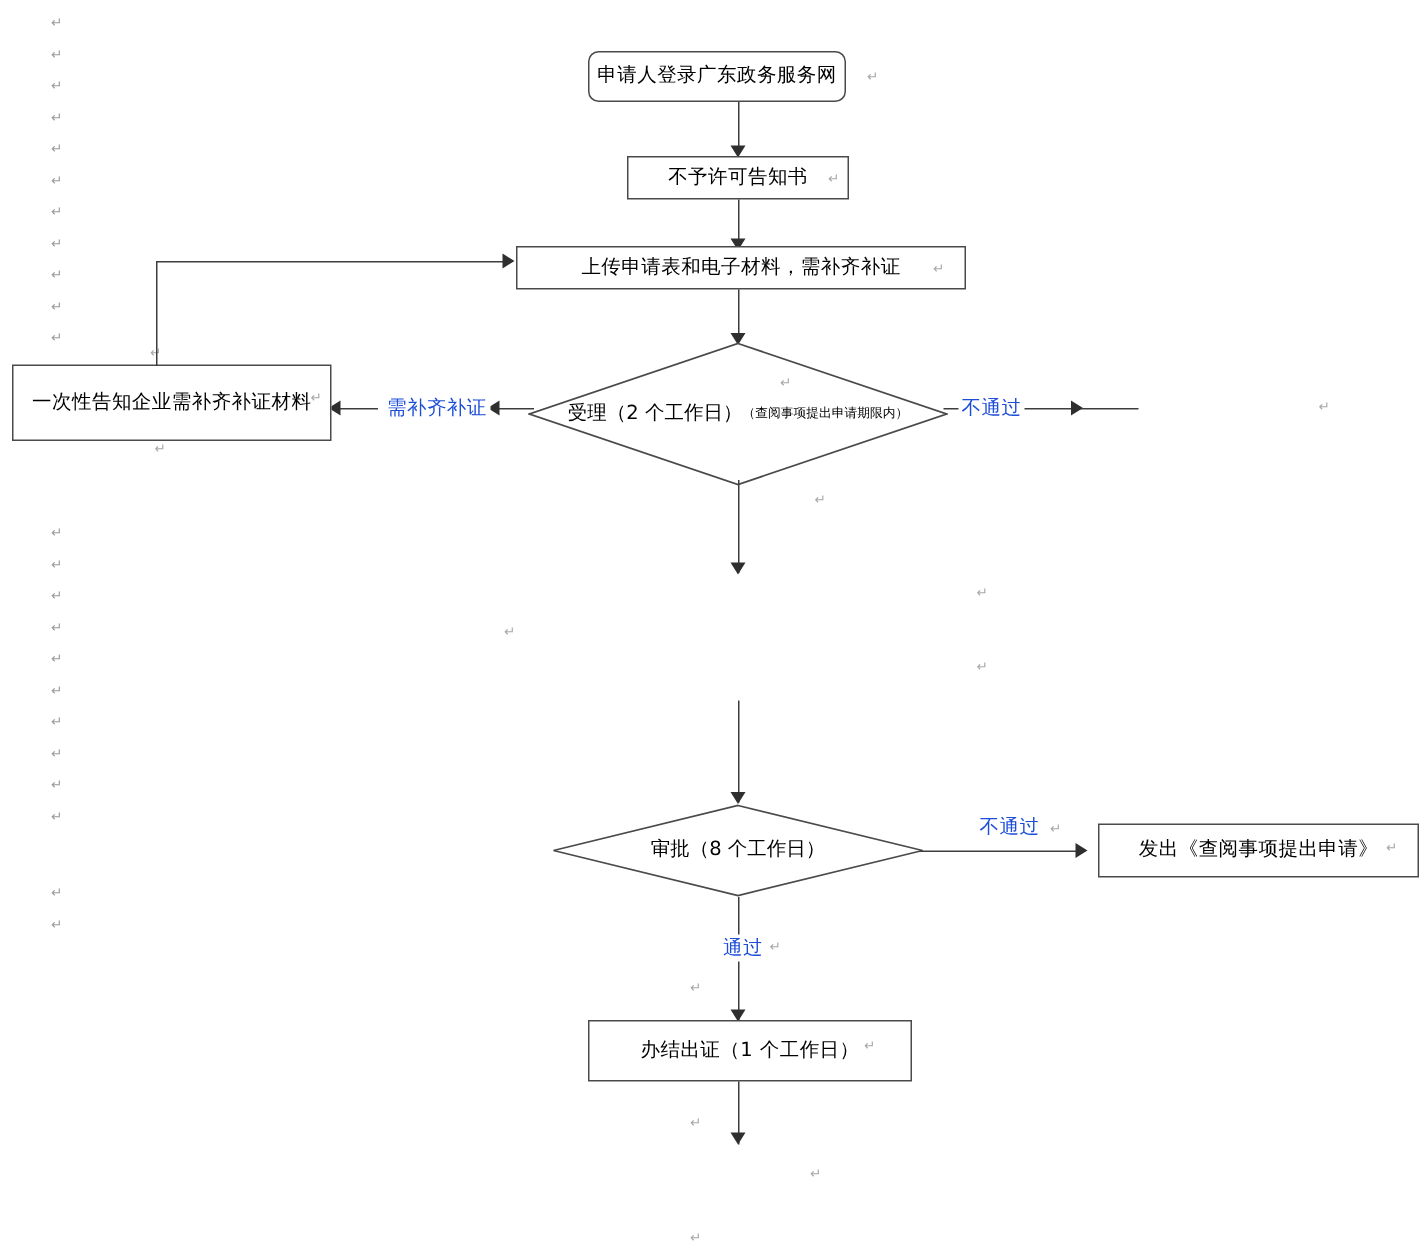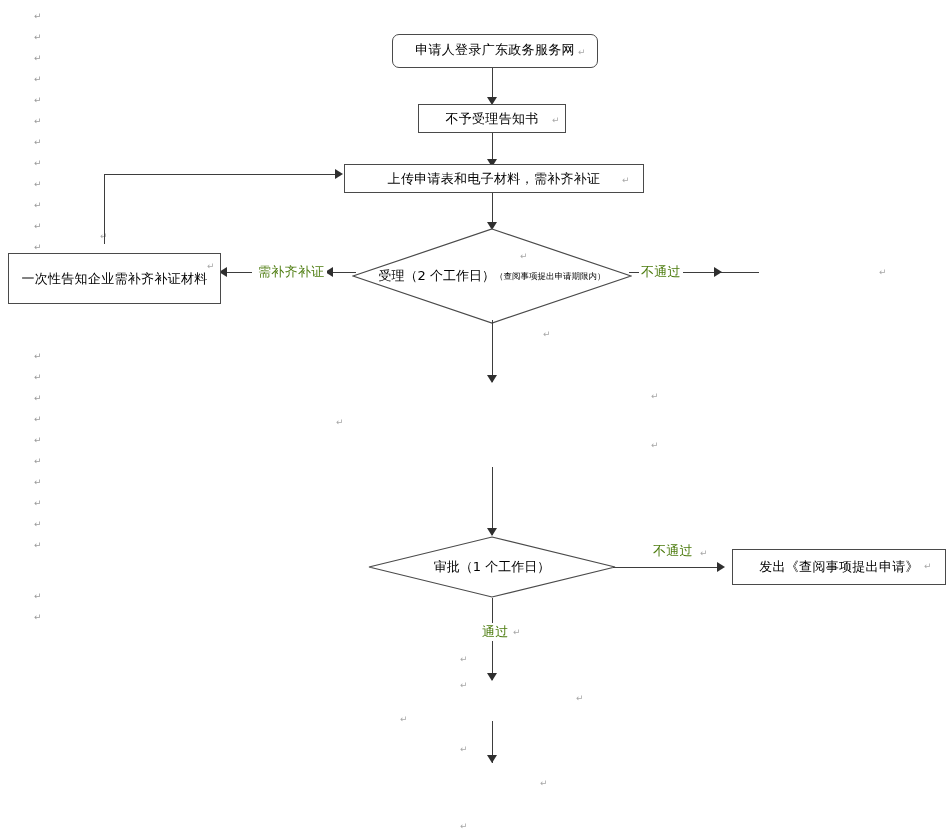--- a/index.html
+++ b/index.html
@@ -77,21 +77,21 @@
     width:0;height:0;
     border-top:5px solid transparent;
     border-bottom:5px solid transparent;
     border-right:8px solid #2f2f2f;
   }
 
   
   .edge-label{
     position:absolute;
     font-size:13px;
-    color:#4d7c0f;
+    color:#1d4ed8;
     white-space:nowrap;
     background:#ffffff;
     padding:0 2px;
     letter-spacing:0.3px;
   }
 
   
   .pmark{
     position:absolute;
     font-size:9px;
@@ -137,30 +137,30 @@
   <div class="pmark mid" style="left:100px;top:232px;">↵</div>
   <div class="pmark mid" style="left:103px;top:296px;">↵</div>
   <div class="pmark mid" style="left:543px;top:330px;">↵</div>
   <div class="pmark mid" style="left:336px;top:418px;">↵</div>
   <div class="pmark mid" style="left:460px;top:655px;">↵</div>
   <div class="pmark mid" style="left:460px;top:681px;">↵</div>
   <div class="pmark mid" style="left:400px;top:715px;">↵</div>
   <div class="pmark mid" style="left:460px;top:745px;">↵</div>
   <div class="pmark mid" style="left:460px;top:822px;">↵</div>
 
-  <div class="node rounded" style="left:392px;top:34px;width:206px;height:34px;font-family:Liberation Mono, monospace;">
+  <div class="node rounded" style="left:392px;top:34px;width:172px;height:34px;">
     <span class="ln">申请人登录广东政务服务网</span>
   </div>
   <div class="pmark mid" style="left:578px;top:48px;">↵</div>
 
   <div class="vline" style="left:492px;top:68px;height:32px;"></div>
   <div class="arrow-down" style="left:487px;top:97px;"></div>
 
   <div class="node" style="left:418px;top:104px;width:148px;height:29px;">
-    <span class="ln">不予受理告知书</span>
+    <span class="ln">不予许可告知书</span>
   </div>
   <div class="pmark mid" style="left:552px;top:116px;">↵</div>
 
   <div class="vline" style="left:492px;top:133px;height:30px;"></div>
   <div class="arrow-down" style="left:487px;top:159px;"></div>
 
   <div class="node" style="left:344px;top:164px;width:300px;height:29px;">
     <span class="ln">上传申请表和电子材料，需补齐补证</span>
   </div>
   <div class="pmark mid" style="left:622px;top:176px;">↵</div>
@@ -179,21 +179,21 @@
     </div>
   </div>
   <div class="pmark mid" style="left:520px;top:252px;">↵</div>
 
   <div class="hline" style="left:330px;top:272px;width:26px;"></div>
   <div class="arrow-left" style="left:325px;top:267px;"></div>
   <div class="edge-label" style="left:256px;top:263px;">需补齐补证</div>
   <div class="hline" style="left:225px;top:272px;width:27px;"></div>
   <div class="arrow-left" style="left:219px;top:267px;"></div>
 
-  <div class="node" style="left:8px;top:253px;width:213px;height:51px;">
+  <div class="node" style="left:8px;top:243px;width:213px;height:51px;">
     <span class="ln">一次性告知企业需补齐补证材料</span>
   </div>
   <div class="pmark mid" style="left:207px;top:262px;">↵</div>
 
   <div class="vline" style="left:104px;top:174px;height:70px;"></div>
   <div class="hline" style="left:104px;top:174px;width:232px;"></div>
   <div class="arrow-right" style="left:335px;top:169px;"></div>
 
   <div class="hline" style="left:629px;top:272px;width:130px;"></div>
   <div class="edge-label" style="left:639px;top:263px;">不通过</div>
@@ -208,39 +208,42 @@
   <div class="pmark mid" style="left:651px;top:441px;">↵</div>
 
   <div class="vline" style="left:492px;top:467px;height:68px;"></div>
   <div class="arrow-down" style="left:487px;top:528px;"></div>
 
   <div class="diamond" style="left:368px;top:536px;width:248px;height:62px;">
     <svg width="248" height="62" viewBox="0 0 248 62">
       <polygon points="124,1 247,31 124,61 1,31" fill="#ffffff" stroke="#4a4a4a" stroke-width="1.2"></polygon>
     </svg>
     <div class="dtext">
-      <span class="ln">审批（1 个工作日）</span>
+      <span class="ln">审批（8 个工作日）</span>
     </div>
   </div>
 
   <div class="hline" style="left:613px;top:567px;width:110px;"></div>
   <div class="edge-label" style="left:651px;top:542px;">不通过</div>
   <div class="pmark mid" style="left:700px;top:549px;">↵</div>
   <div class="arrow-right" style="left:717px;top:562px;"></div>
 
   <div class="node" style="left:732px;top:549px;width:214px;height:36px;">
     <span class="ln">发出《查阅事项提出申请》</span>
   </div>
   <div class="pmark mid" style="left:924px;top:562px;">↵</div>
 
   <div class="vline" style="left:492px;top:598px;height:82px;"></div>
   <div class="edge-label" style="left:480px;top:623px;">通过</div>
   <div class="pmark mid" style="left:513px;top:628px;">↵</div>
   <div class="arrow-down" style="left:487px;top:673px;"></div>
 
+  <div class="node" style="left:392px;top:680px;width:216px;height:41px;">
+    <span class="ln">办结出证（1 个工作日）</span>
+  </div>
   <div class="pmark mid" style="left:576px;top:694px;">↵</div>
 
   <div class="vline" style="left:492px;top:721px;height:42px;"></div>
   <div class="arrow-down" style="left:487px;top:755px;"></div>
 
   <div class="pmark mid" style="left:540px;top:779px;">↵</div>
 
 </div>
 
 </body></html>

